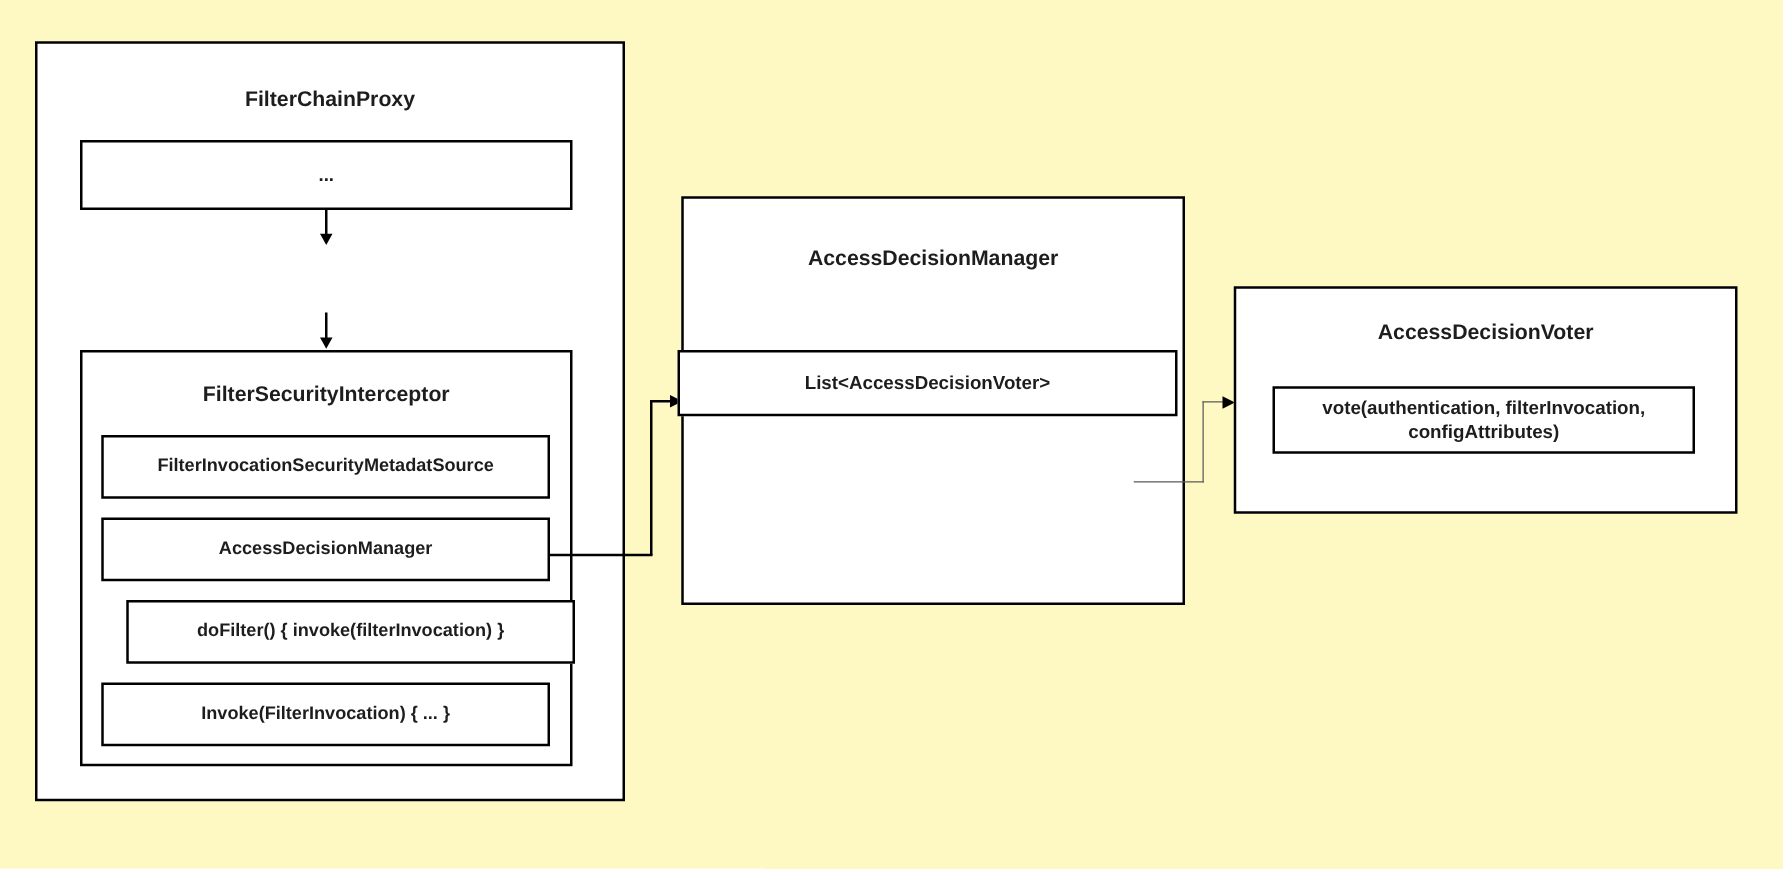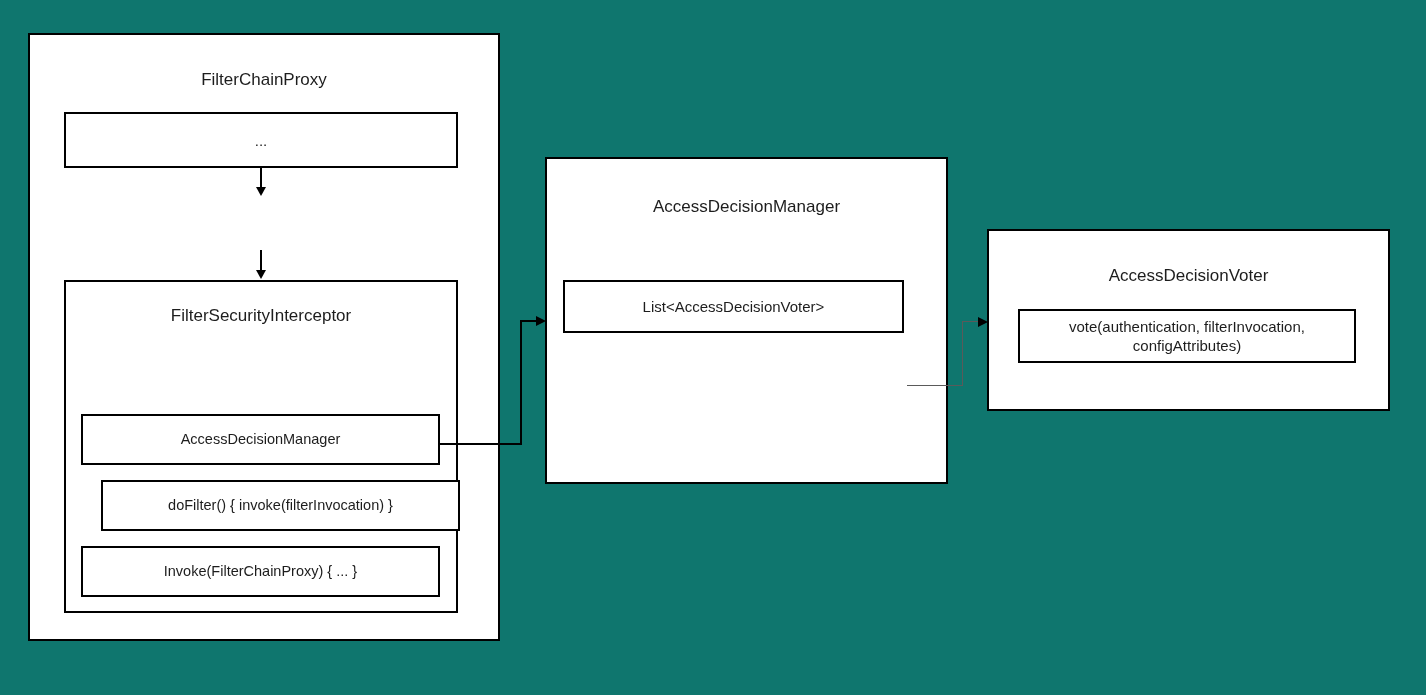--- a/index.html
+++ b/index.html
@@ -8,22 +8,23 @@
     background: #ffffff;
   }
   body {
     font-family: "Liberation Sans", "DejaVu Sans", sans-serif;
     color: #1a1a1a;
   }
   #canvas {
     position: relative;
     width: 1426px;
     height: 695px;
-    background: #0f766e;
+    background: #fef9c3;
     overflow: hidden;
+    font-weight: bold;
   }
   .panel {
     position: absolute;
     box-sizing: border-box;
     border: 2px solid #000000;
     background: #ffffff;
   }
   .panel-title {
     position: absolute;
     left: 0;
@@ -92,53 +93,56 @@
   <div class="arrow-down" style="left:256px; top:187px;"></div>
 
 
   <div class="edge v" style="left:260px; top:250px; height:21px;"></div>
   <div class="arrow-down" style="left:256px; top:270px;"></div>
 
   <div class="panel" style="left:64px; top:280px; width:394px; height:333px;">
     <div class="panel-title" style="top:24px;">FilterSecurityInterceptor</div>
   </div>
 
+  <div class="box small" style="left:81px; top:348px; width:359px; height:51px;">
+    <span>FilterInvocationSecurityMetadatSource</span>
+  </div>
 
   <div class="box small" style="left:81px; top:414px; width:359px; height:51px;">
     <span>AccessDecisionManager</span>
   </div>
 
   <div class="box small" style="left:81px; top:480px; width:359px; height:51px;margin-left:20px;">
     <span>doFilter() { invoke(filterInvocation) }</span>
   </div>
 
   <div class="box small" style="left:81px; top:546px; width:359px; height:51px;">
-    <span>Invoke(FilterChainProxy) { ... }</span>
+    <span>Invoke(FilterInvocation) { ... }</span>
   </div>
 
   <div class="edge h" style="left:440px; top:443px; width:82px;"></div>
   <div class="edge v" style="left:520px; top:320px; height:124px;"></div>
   <div class="edge h" style="left:520px; top:320px; width:22px;"></div>
   <div class="arrow-right" style="left:536px; top:316px;"></div>
 
   <div class="panel" style="left:545px; top:157px; width:403px; height:327px;">
     <div class="panel-title" style="top:38px;">AccessDecisionManager</div>
   </div>
 
-  <div class="box" style="left:563px; top:280px; width:341px; height:53px;">
+  <div class="box" style="left:542px; top:280px; width:400px; height:53px;">
     <span>List&lt;AccessDecisionVoter&gt;</span>
   </div>
 
 
   <div class="edge thin h" style="left:907px; top:385px; width:56px;"></div>
   <div class="edge thin v" style="left:962px; top:321px; height:65px;"></div>
   <div class="edge thin h" style="left:962px; top:321px; width:22px;"></div>
   <div class="arrow-right" style="left:978px; top:317px;"></div>
 
   <div class="panel" style="left:987px; top:229px; width:403px; height:182px;">
-    <div class="panel-title" style="top:35px;">AccessDecisionVoter</div>
+    <div class="panel-title" style="top:25px;">AccessDecisionVoter</div>
   </div>
 
   <div class="box" style="left:1018px; top:309px; width:338px; height:54px;">
     <span>vote(authentication, filterInvocation, configAttributes)</span>
   </div>
 
 </div>
 
 </body></html>

